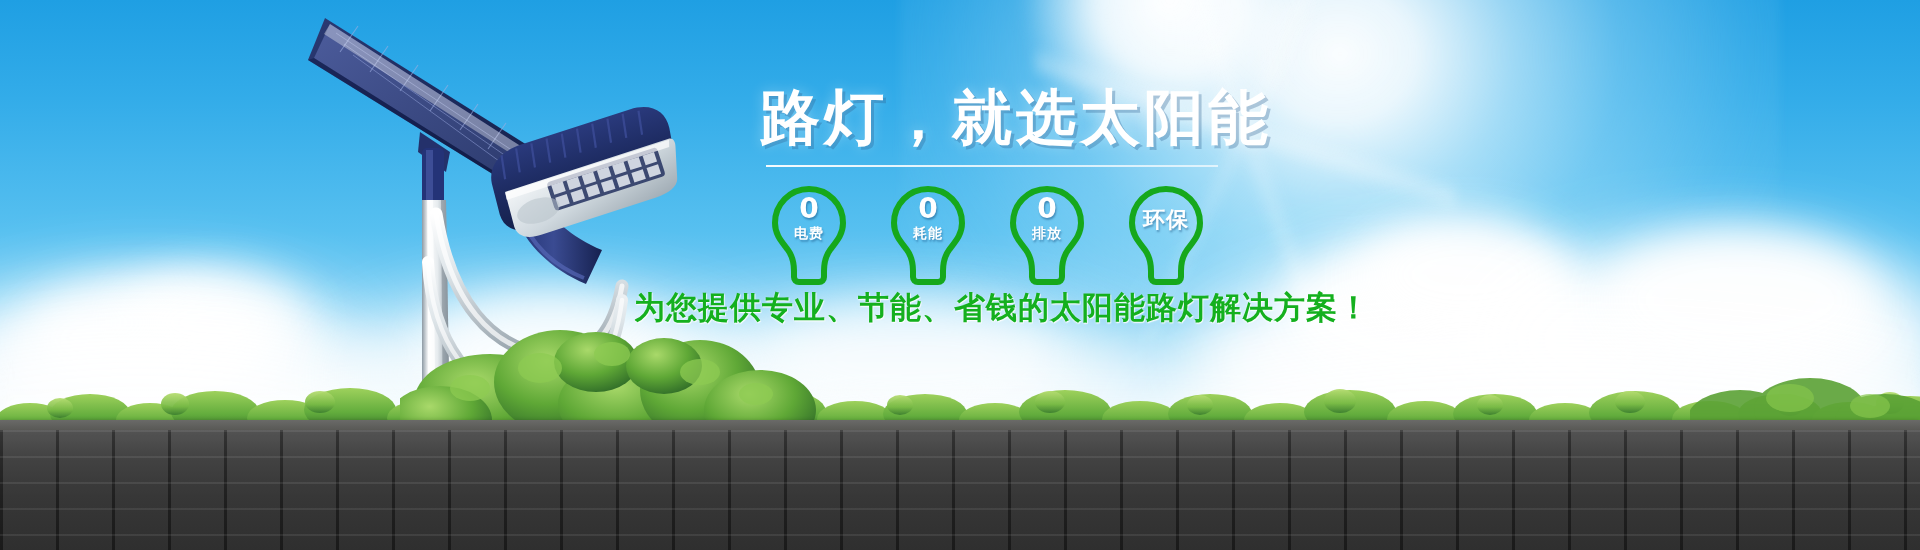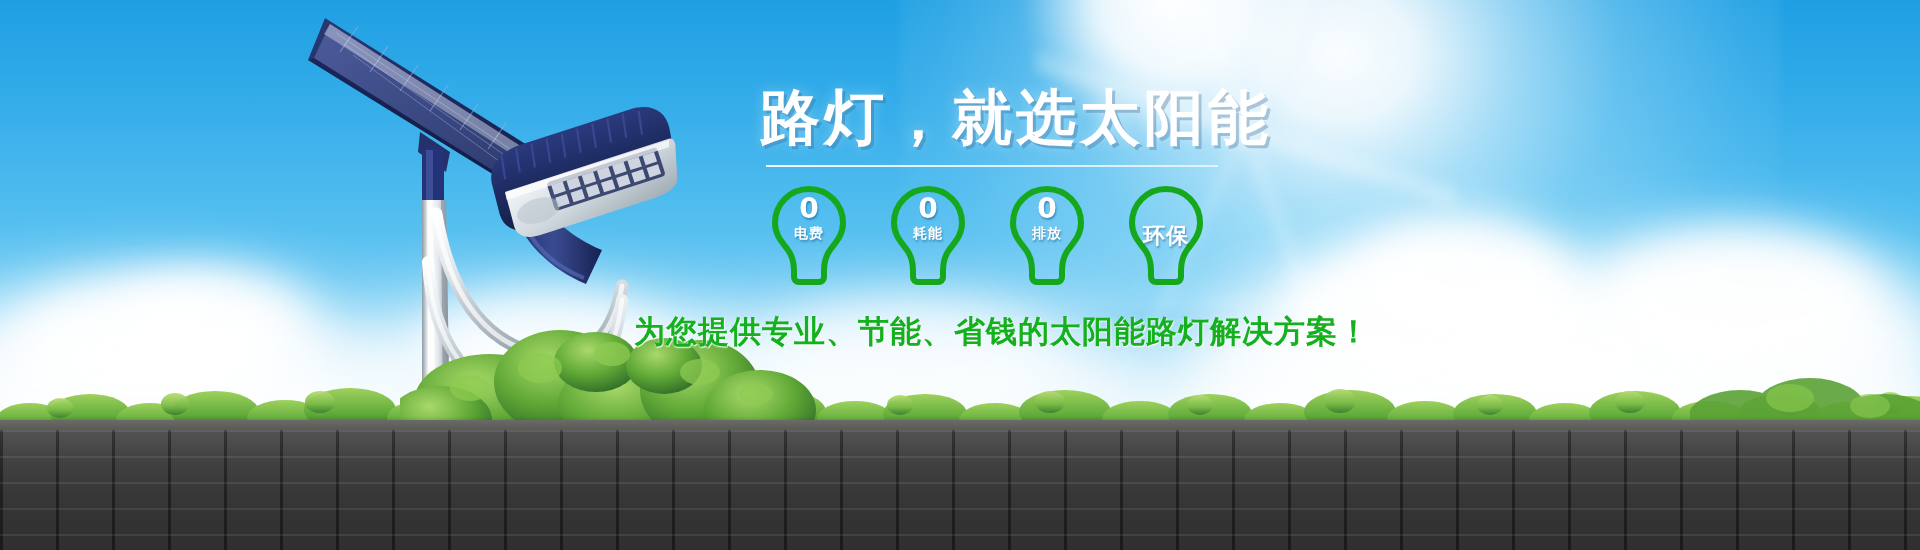--- a/index.html
+++ b/index.html
@@ -133,24 +133,24 @@
   .badge .bulb{position:absolute;inset:0;}
   .badge .txt{
     position:absolute;left:0;right:0;top:12px;
     text-align:center;color:#ffffff;
     font-weight:700;line-height:1.0;
     text-shadow:1px 2px 2px rgba(20,70,120,.45);
   }
   .badge .num{font-size:28px;display:block;letter-spacing:0;}
   .badge .lbl{font-size:14px;display:block;margin-top:3px;letter-spacing:1px;}
   .badge.word .txt{top:24px;}
-  .badge.word .lbl{font-size:22px;margin-top:18px;}
+  .badge.word .lbl{font-size:22px;margin-top:2px;}
 
   .tagline{
-    margin-top:24px;margin-left:-126px;
+    margin-left:-126px;
     font-size:31px;font-weight:700;
     color:#14b01e;
     letter-spacing:1px;
     white-space:nowrap;
     text-shadow:0 1px 2px rgba(255,255,255,.85),
                 1px 1px 0 rgba(255,255,255,.6);
   }
 </style>
 </head>
 <body>

